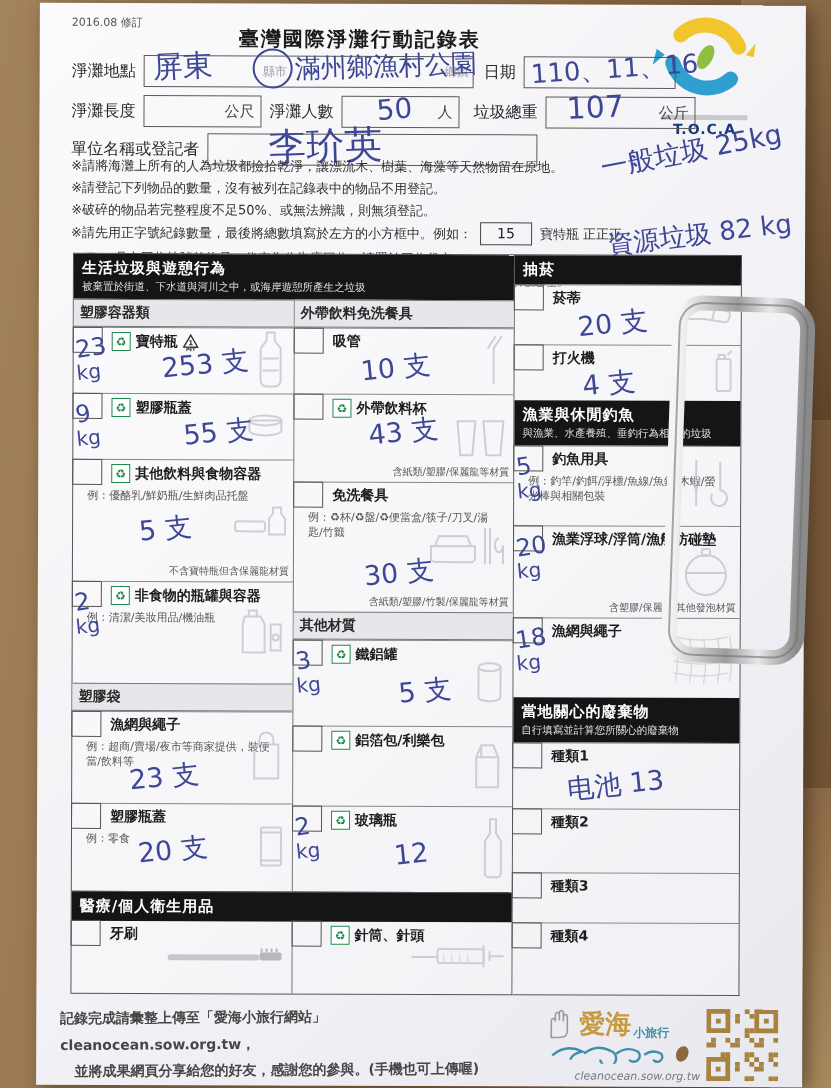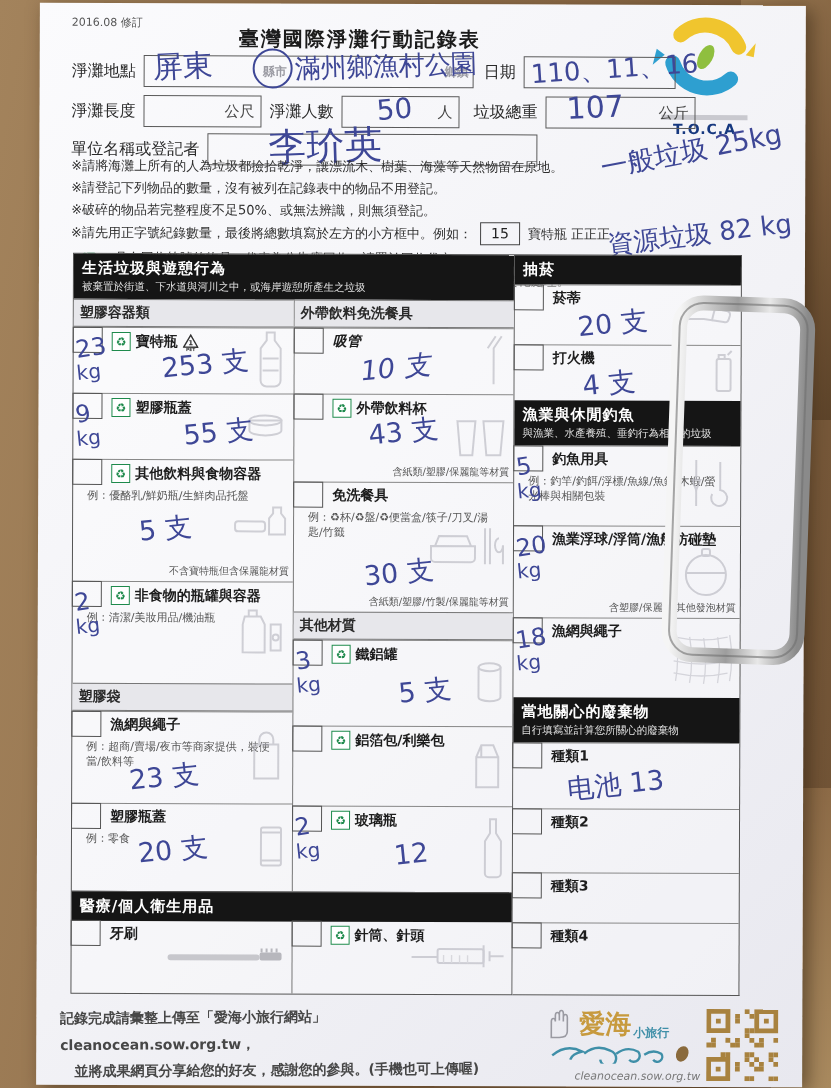--- a/index.html
+++ b/index.html
@@ -17,32 +17,32 @@
 
   
   .rev{position:absolute;left:32px;top:12px;font-size:11px;color:#555;}
   .title{position:absolute;left:0;top:22px;width:640px;text-align:center;
     font-size:20px;font-weight:bold;color:#1c1c1c;letter-spacing:2px;}
   .frow{position:absolute;display:flex;align-items:center;}
   .flabel{font-size:16px;color:#2a2a2a;margin-right:8px;white-space:nowrap;}
   .fbox{border:1.6px solid #5a5a5a;height:32px;position:relative;display:flex;
     align-items:center;justify-content:flex-end;box-sizing:border-box;}
   .funit{font-size:15px;color:#444;margin:0 6px 0 4px;}
-  .fhint{font-size:12px;color:#9a9aa2;font-weight:bold;}
+  .fhint{font-size:12px;color:#9a9aa2;}
 
   
   .hw{position:absolute;color:#3e4796;font-family:"DejaVu Sans",sans-serif;
     white-space:nowrap;pointer-events:none;}
 
   
   .instr{position:absolute;left:32px;top:152px;width:560px;font-size:13px;
     color:#2f2f2f;line-height:1.7;}
   .instr-line4{display:flex;align-items:center;gap:8px;}
   .exbox{border:1.5px solid #444;min-width:26px;height:21px;display:inline-flex;
-    align-items:center;justify-content:center;font-size:14px;color:#222;padding:0 6px;}
+    align-items:center;justify-content:center;font-size:14px;color:#222;padding:0 12px;}
   .recycle-par{display:flex;gap:8px;margin-top:3px;}
   .big-recycle{font-size:40px;line-height:1;color:#1e8a4c;font-weight:bold;}
 
   
   .tables{position:absolute;left:34px;top:250px;display:flex;}
   .ltable{width:442px;border:1px solid #555;box-sizing:border-box;background:rgba(255,255,255,.35);}
   .rtable{width:227px;border:1px solid #555;border-left:none;box-sizing:border-box;background:rgba(255,255,255,.35);}
   .blackheader{background:#151515;color:#fff;padding:5px 8px;}
   .bh-title{font-size:15px;font-weight:bold;letter-spacing:1px;}
   .bh-sub{font-size:10.5px;color:#e0e0e0;margin-top:2px;}
@@ -263,21 +263,21 @@
                   <div class="iexample">例：零食</div>
                   <span class="iicon"><svg width="30" height="46" viewBox="0 0 30 46">
                       <rect x="5" y="4" width="20" height="38" rx="2" fill="none" stroke="#b4b4bd" stroke-width="2"></rect>
                       <path d="M5 9h20M5 37h20" fill="none" stroke="#b4b4bd" stroke-width="2"></path>
                     </svg></span>
                   <span class="hw" style="left: 30%; top: 32%; font-size: 27px; transform: rotate(-6deg);">20 支</span>
                 </div>
               </div>
           <div class="col" id="col-middle">
                 <div class="subheader">外帶飲料免洗餐具</div>
-                <div class="cell" style="height: 66px; font-style: italic;">
+                <div class="cell" style="height: 66px;">
                   <div class="cbox"></div>
                   <div class="ilabel">
                     <span>吸管</span>
                   </div>
                   <span class="iicon"><svg width="30" height="56" viewBox="0 0 30 56">
                       <path d="M24 4l-8 12v36M18 4l-8 12" fill="none" stroke="#b4b4bd" stroke-width="2"></path>
                     </svg></span>
                   <span class="hw" style="left: 30%; top: 32%; font-size: 27px; transform: rotate(-6deg);">10 支</span>
                 </div>
                 <div class="cell" style="height: 88px;">

